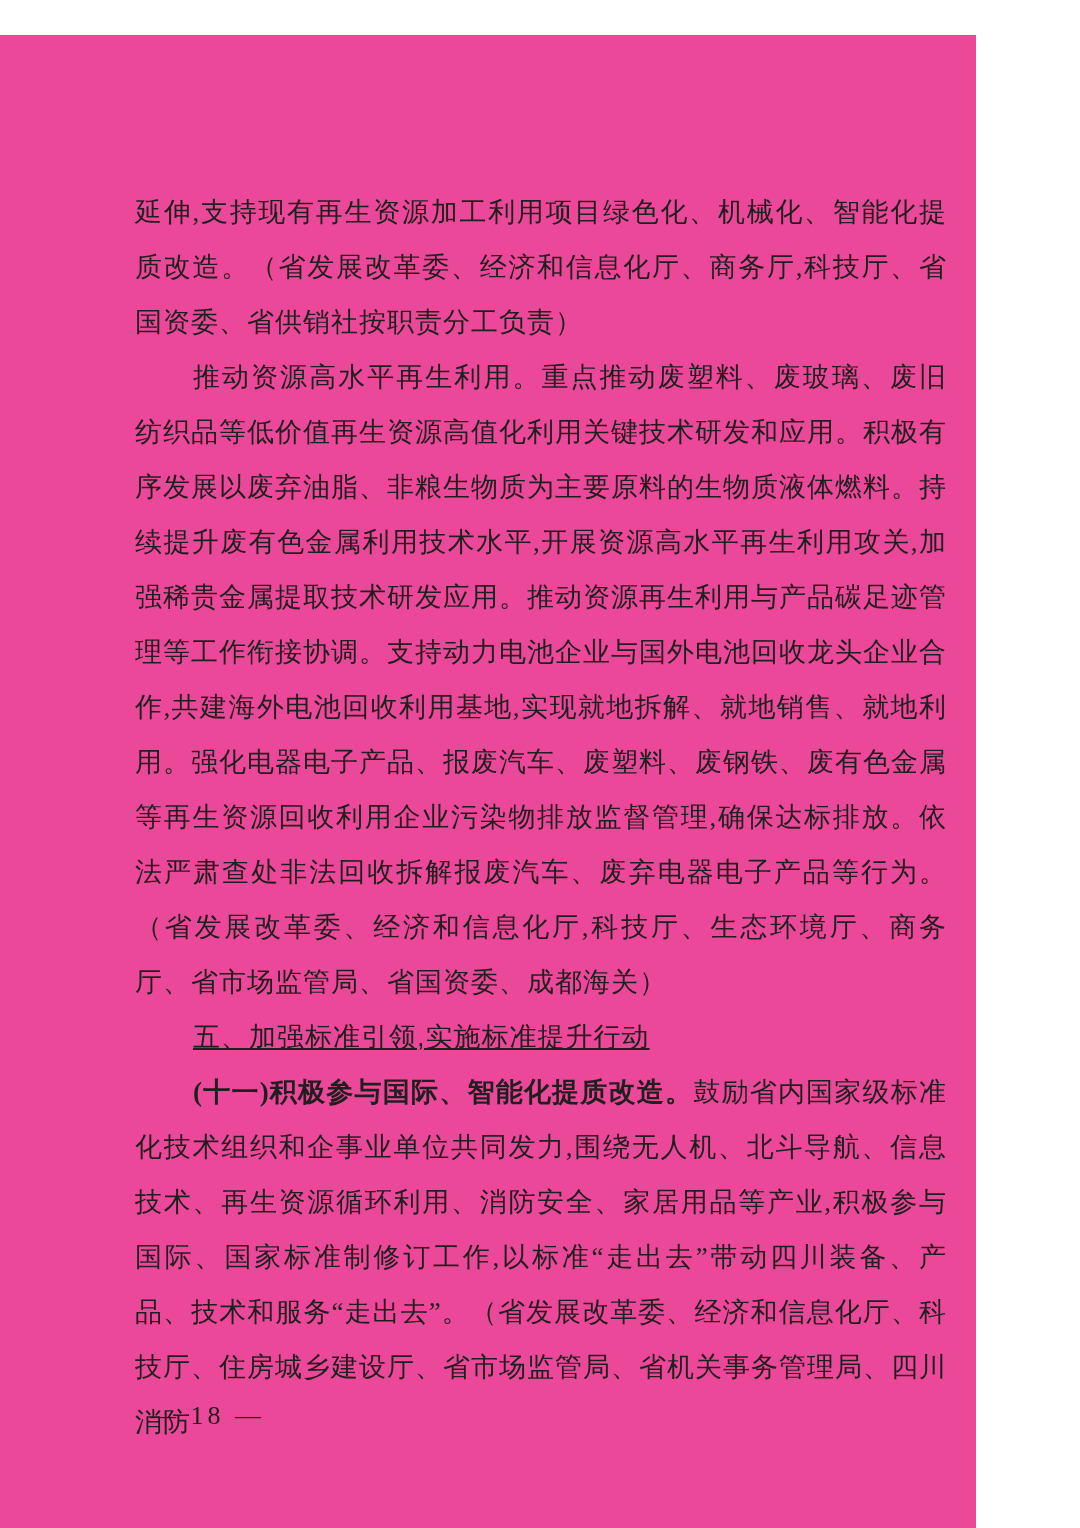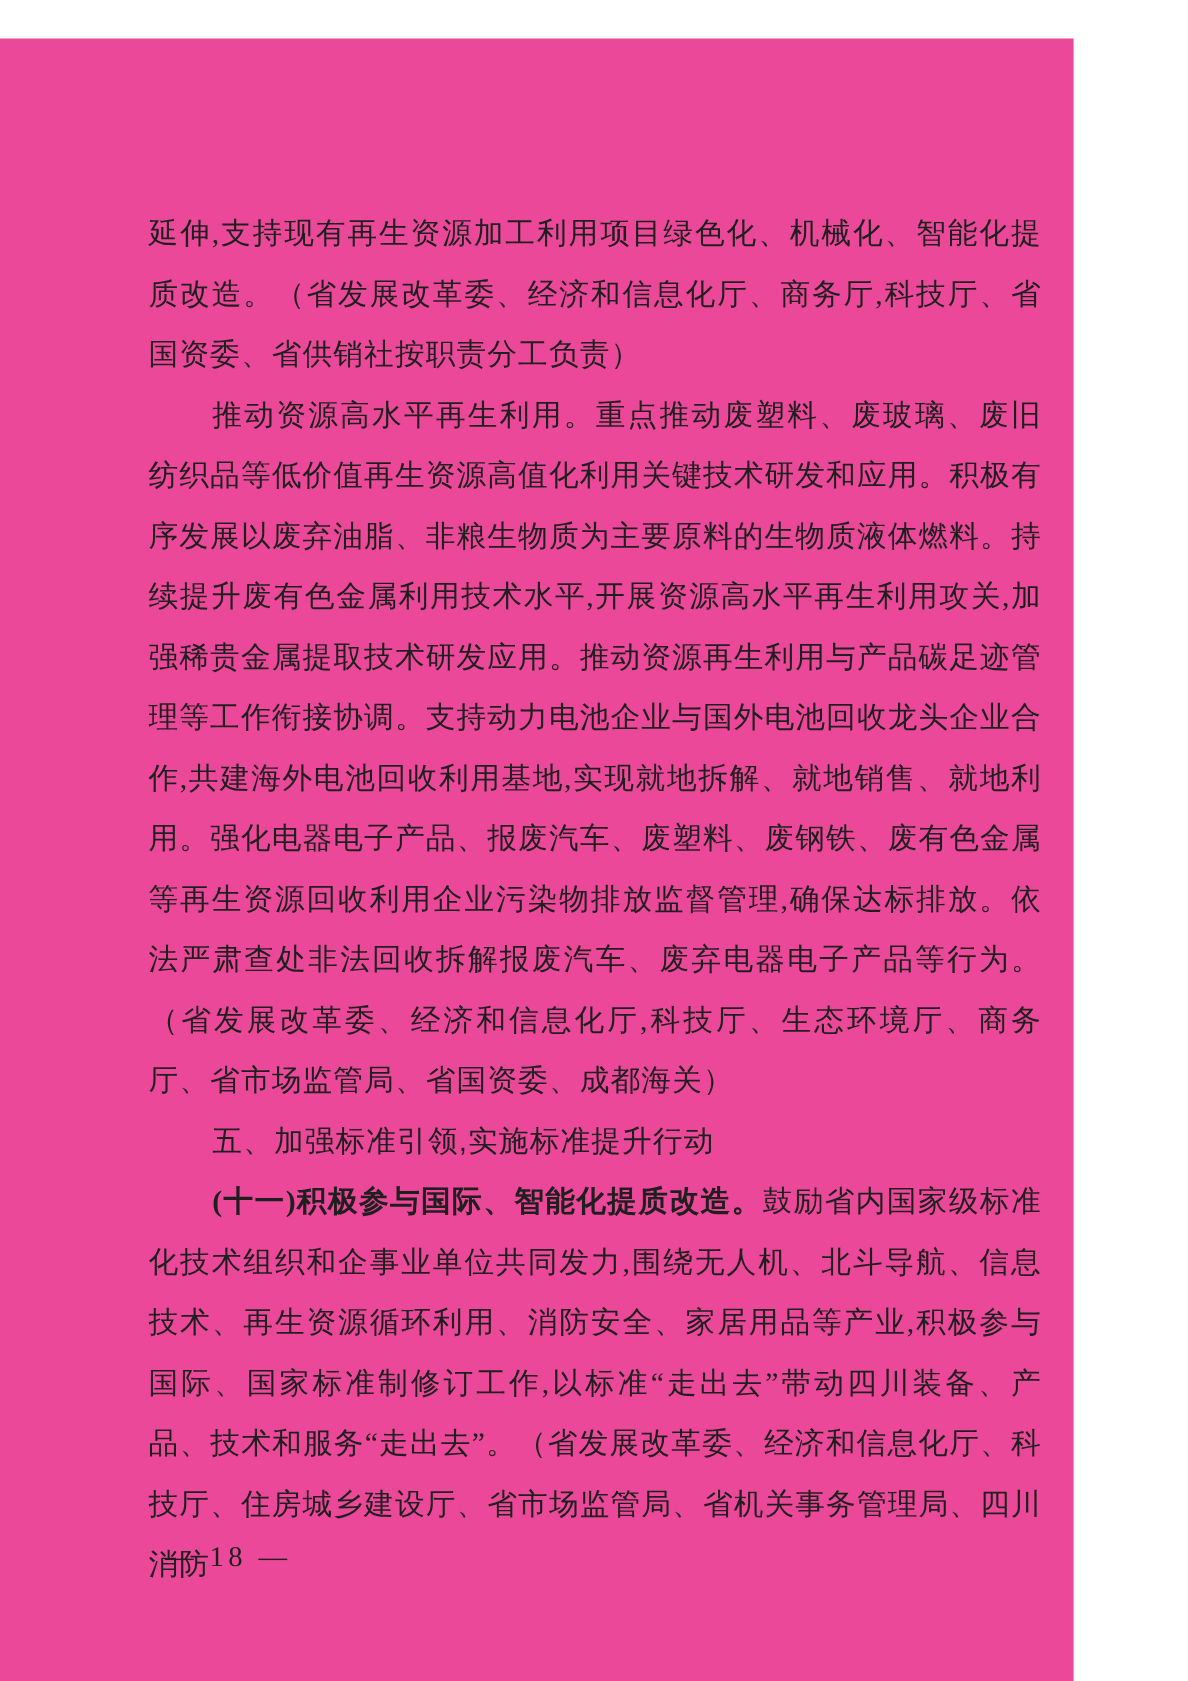--- a/index.html
+++ b/index.html
@@ -33,20 +33,21 @@
     text-justify: inter-ideograph;
     font-weight: normal;
   }
   .indent {
     text-indent: 58px;
   }
   .heading {
     font-family: "Liberation Sans", "DejaVu Sans", sans-serif;
     font-weight: bold;
     letter-spacing: 2px;
+    text-decoration: underline;
   }
   .lead {
     font-weight: bold;
   }
   .footer {
     position: absolute;
     left: 150px;
     top: 1366px;
     font-size: 26px;
     letter-spacing: 4px;

